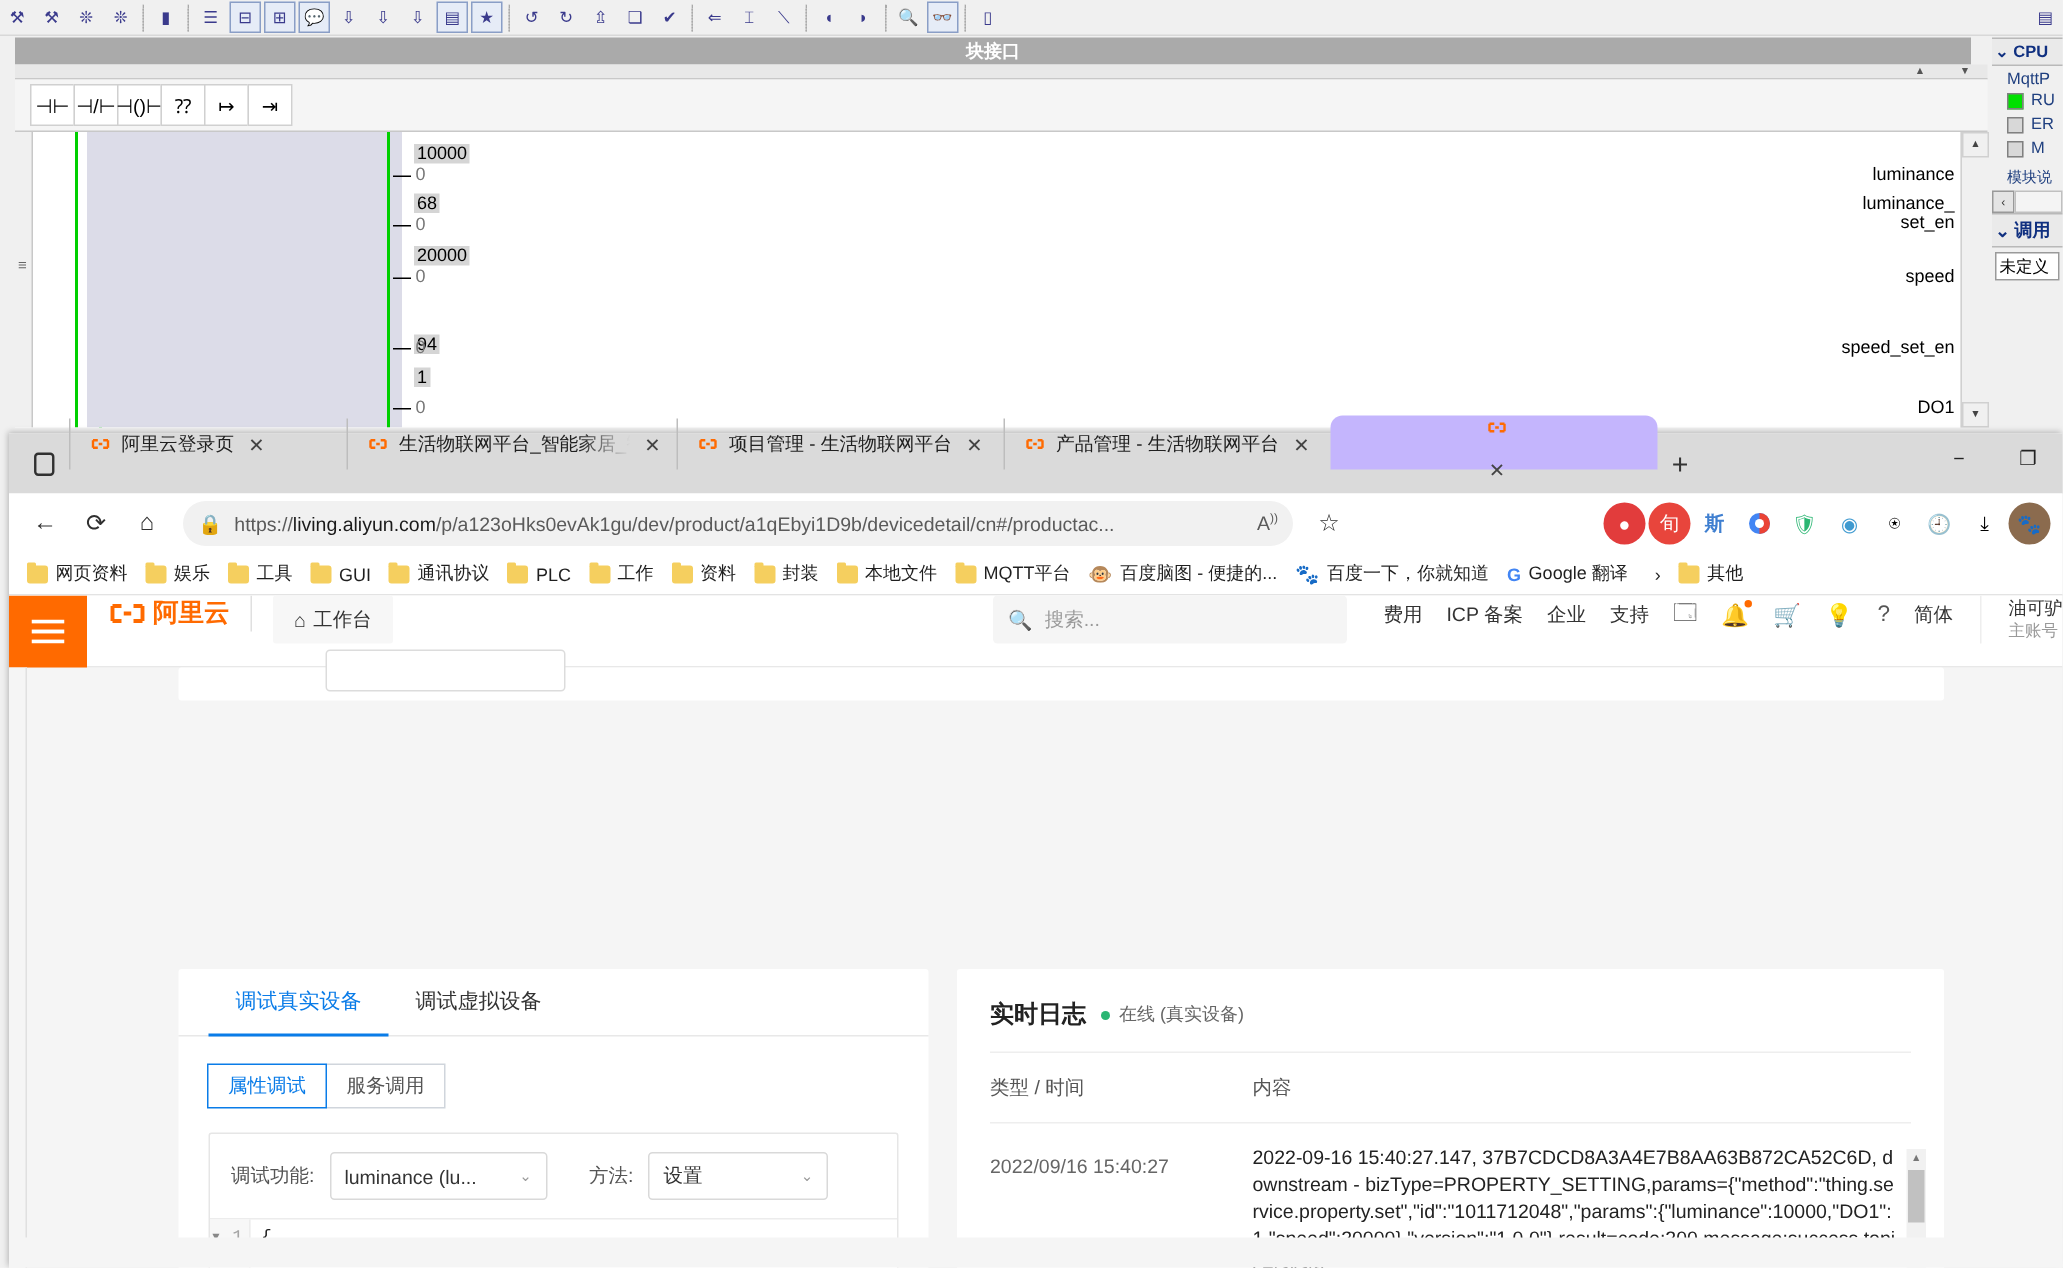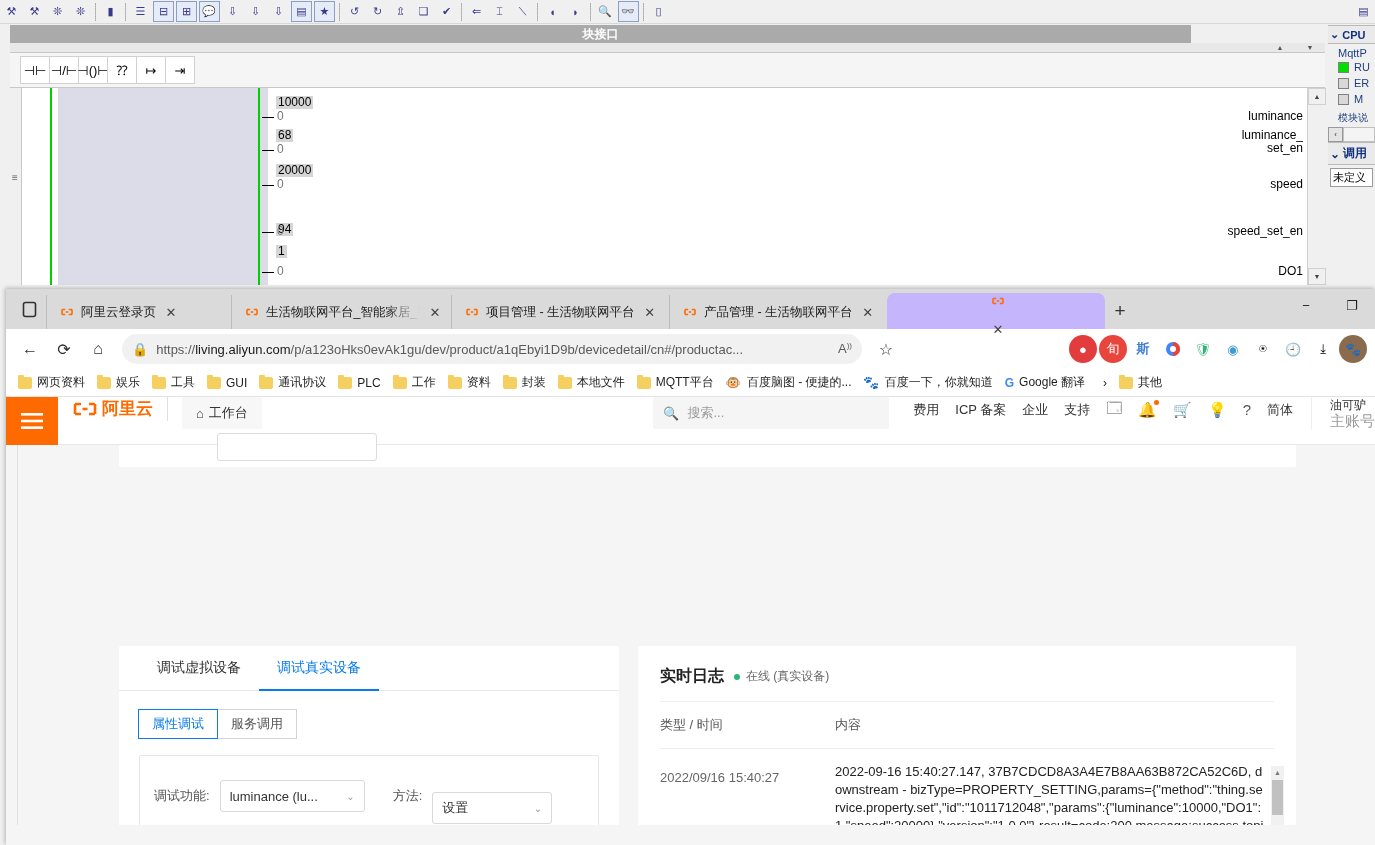--- a/index.html
+++ b/index.html
@@ -25,21 +25,21 @@
   .tb-ico {
     width: 21px; height: 21px; margin: 0 1px;
     display: flex; align-items: center; justify-content: center;
     font-size: 11px; color: #3a3a8c; position: relative;
   }
   .tb-ico.boxed { border: 1px solid #8a9ec6; background: #e6ecf7; }
   .tb-sep { width: 1px; height: 18px; background: #c0c0c0; margin: 0 3px; border-right: 1px dotted #aaa; }
   .tb-spacer { flex: 1; }
 
   .plc-titlebar {
-    position: absolute; left: 10px; top: 25px; width: 1181px; height: 18px;
+    position: absolute; left: 10px; top: 25px; width: 1304px; height: 18px;
     background: #aaaaaa;
     color: #ffffff; font-size: 12px; font-weight: bold;
     display: flex; align-items: center; justify-content: center;
   }
   .plc-scrollstrip {
     position: absolute; left: 10px; top: 43px; width: 1315px; height: 10px;
     background: #e8e8e8; border-bottom: 1px solid #c8c8c8;
     display: flex; justify-content: flex-end; align-items: center;
   }
   .plc-scrollstrip span { font-size: 7px; color: #555; width: 30px; text-align: center; }
@@ -117,21 +117,21 @@
   .tabstrip {
     height: 40px; background: #dadada;
     display: flex; align-items: flex-end; padding: 0 0 0 6px;
   }
   .tab-osbtn {
     width: 34px; height: 34px; display: flex; align-items: center; justify-content: center;
     color: #303030; margin-bottom: 3px;
   }
   .tab {
     display: flex; align-items: center; gap: 7px;
-    height: 34px; padding: 0 8px 0 12px; margin-bottom: 0;
+    height: 34px; padding: 0 8px 0 12px; margin-bottom: 16px;
     font-size: 12.5px; color: #202020; max-width: 230px;
     border-left: 1px solid #bdbdbd;
     position: relative;
   }
   .tab.active {
     background: #c4b5fd; border-radius: 8px 8px 0 0; border-left: none;
     height: 36px;
     flex-direction: column;
   }
   .tab-title { white-space: nowrap; overflow: hidden; text-overflow: clip; }
@@ -198,21 +198,21 @@
   .aly-search {
     width: 236px; height: 32px; background: #f5f5f5; border-radius: 3px;
     display: flex; align-items: center; gap: 8px; padding: 0 10px;
     font-size: 13px; color: #9a9a9a; margin-left: auto;
   }
   .aly-nav { display: flex; align-items: center; gap: 16px; margin-left: 24px;
     font-size: 13px; color: #333; }
   .aly-nav .ico { font-size: 15px; color: #555; position: relative; }
   .aly-user { margin-left: 18px; padding-left: 18px; border-left: 1px solid #eee;
     font-size: 12px; color: #333; line-height: 16px; }
-  .aly-user .sub { color: #999; font-size: 15px; }
+  .aly-user .sub { color: #999; font-size: 11px; }
 
   .page-body { position: relative; height: 400px; }
   .topcard {
     position: absolute; left: 113px; top: 0px; width: 1177px; height: 22px;
     background: #ffffff; border-radius: 2px;
   }
   .topcard .ghost {
     position: absolute; left: 98px; top: -12px; width: 160px; height: 28px;
     border: 1px solid #dcdcdc; border-radius: 3px; background: #fff;
   }
@@ -239,21 +239,21 @@
     margin: 16px 20px 0 20px; border: 1px solid #e6e6e6; border-radius: 2px;
   }
   .formrow { display: flex; align-items: center; gap: 10px; padding: 12px 14px; }
   .flabel { font-size: 13px; color: #555; }
   .fselect {
     border: 1px solid #d9d9d9; border-radius: 3px; height: 32px;
     display: flex; align-items: center; justify-content: space-between;
     padding: 0 9px; font-size: 13px; color: #333; background: #fff;
   }
   #sel-func { width: 145px; }
-  #sel-method { width: 120px; margin-top: 24px; }
+  #sel-method { width: 120px; }
   .chev { color: #999; font-size: 10px; }
 
   .codebox { display: flex; background: #ffffff; border-top: 1px solid #ececec;
     font-family: "Liberation Mono", monospace; font-size: 12px; height: 84px; }
   .gutter { width: 27px; background: #f7f7f7; color: #a5a5a5; text-align: right;
     padding: 5px 4px 0 0; line-height: 14px; border-right: 1px solid #ececec; }
   .gutter .fold { color: #888; }
   .codearea { flex: 1; padding: 5px 0 0 7px; line-height: 14px; color: #222; }
   .cl { white-space: pre; }
 
@@ -635,22 +635,22 @@
 
     <div class="page-body">
       <div class="leftrail"></div>
 
       <div class="topcard">
         <div class="ghost"></div>
       </div>
 
       <div class="panel" id="panel-left">
         <div class="tabs-row">
+          <div class="ptab active">调试真实设备</div>
           <div class="ptab">调试虚拟设备</div>
-          <div class="ptab active">调试真实设备</div>
         </div>
 
         <div class="segbar">
           <div class="seg active">属性调试</div>
           <div class="seg">服务调用</div>
         </div>
 
         <div class="formbox">
           <div class="formrow">
             <span class="flabel">调试功能:</span>

